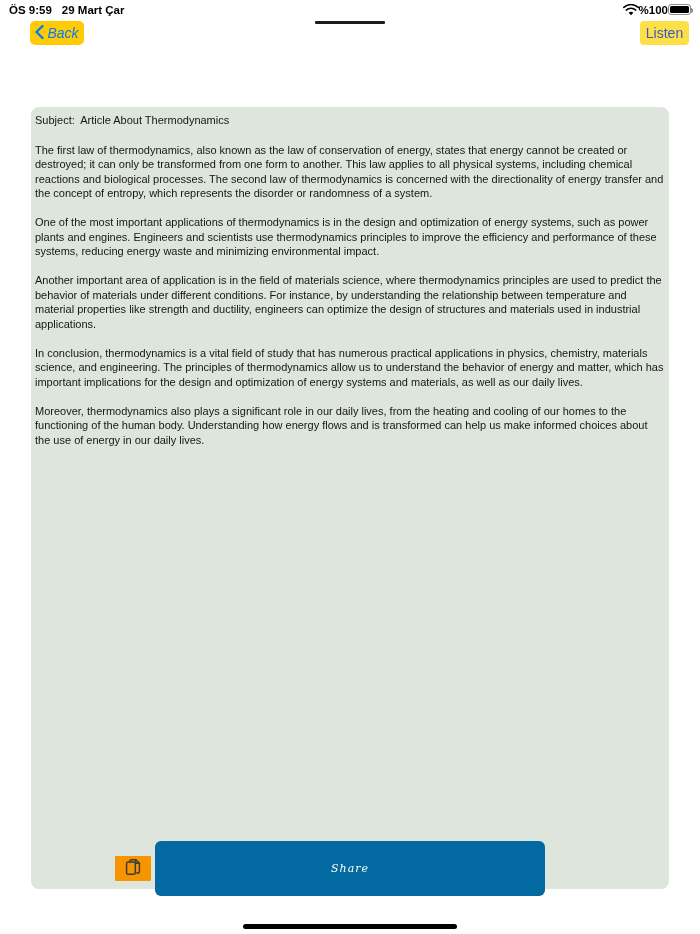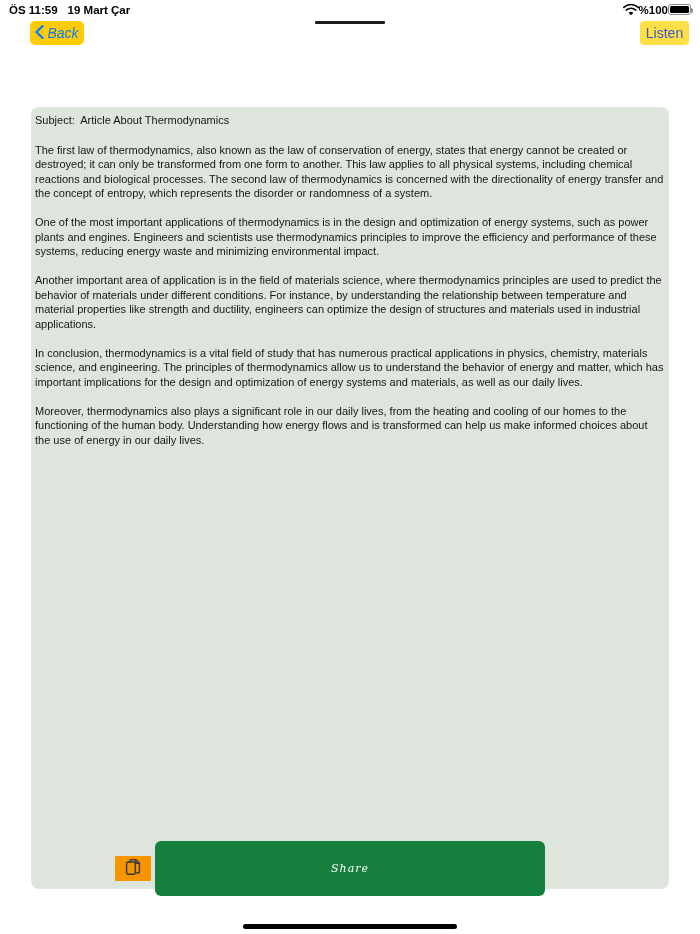--- a/index.html
+++ b/index.html
@@ -69,40 +69,40 @@
 
   
   .copy-button {
     position: absolute; left: 115px; top: 856px; width: 36px; height: 25px;
     background: #f79500; border: none; border-radius: 1px;
     display: flex; align-items: center; justify-content: center;
     cursor: pointer;
   }
   .share-button {
     position: absolute; left: 155px; top: 841px; width: 390px; height: 55px;
-    background: #15803d; border: none; border-radius: 6px;
+    background: #0369a1; border: none; border-radius: 6px;
     display: flex; align-items: center; justify-content: center;
     color: #ffffff; font-size: 11px; font-style: italic; letter-spacing: 1px;
     font-family: "DejaVu Serif", serif;
     cursor: pointer;
   }
 
   
   .home-indicator {
     position: absolute; left: 243px; top: 924px; width: 214px; height: 5px;
     background: #000; border-radius: 3px;
   }
 </style>
 </head>
 <body>
 
 <div class="statusbar">
   <div class="statusbar-left">
-    <span>ÖS 11:59</span>
-    <span>19 Mart Çar</span>
+    <span>ÖS 9:59</span>
+    <span>29 Mart Çar</span>
   </div>
   <div class="statusbar-right">
     <span class="wifi">
       <svg class="wifi-svg" width="16" height="12" viewBox="0 0 16 12">
         <path d="M0.8 3.4 a10.6 10.6 0 0 1 14.4 0" fill="none" stroke="#000" stroke-width="1.5" stroke-linecap="round"></path>
         <path d="M3.2 6.1 a7 7 0 0 1 9.6 0" fill="none" stroke="#000" stroke-width="1.5" stroke-linecap="round"></path>
         <path d="M5.6 8.7 a3.6 3.6 0 0 1 4.8 0 L8 11.2 Z" fill="#000" stroke="none"></path>
       </svg>
     </span>
     <span>%100</span>

